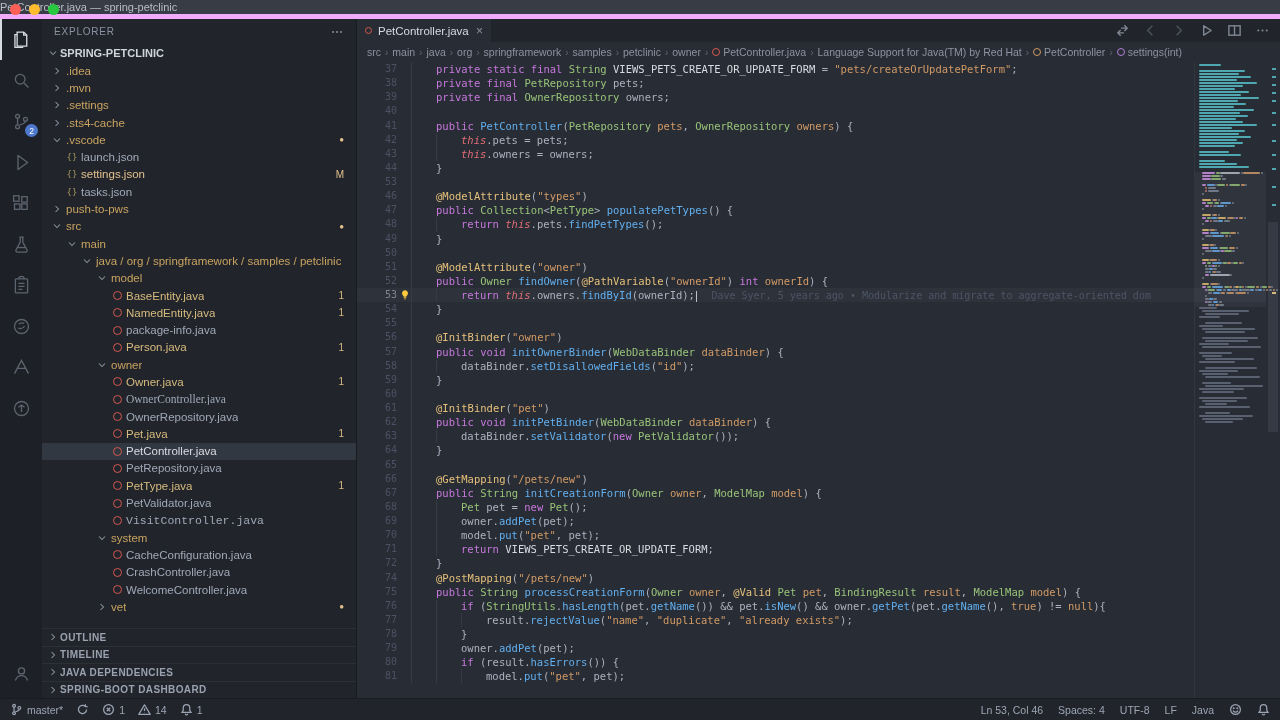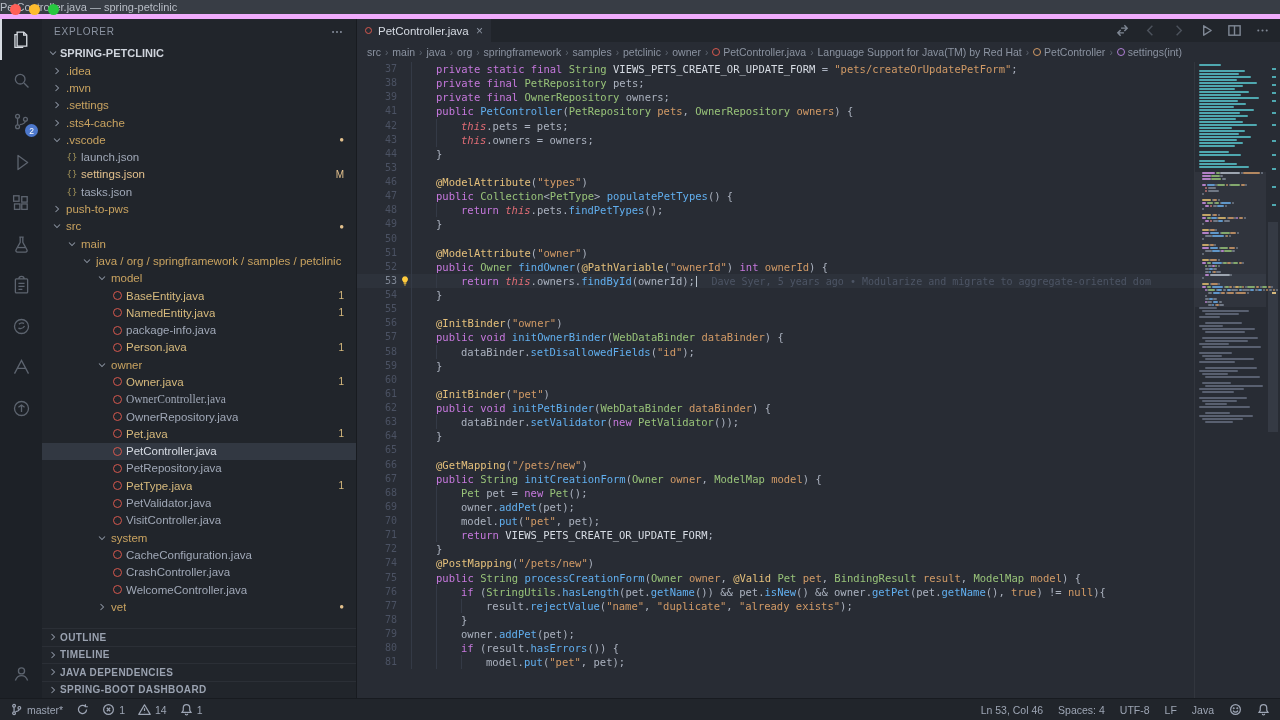--- a/index.html
+++ b/index.html
@@ -364,21 +364,21 @@
           </div>
           <div class="trow warn" style="padding-left: 68px;">
             <span class="fi java"></span>
             <span class="tlabel">PetType.java</span>
             <span class="tbadge warn">1</span>
           </div>
           <div class="trow" style="padding-left: 68px;">
             <span class="fi java"></span>
             <span class="tlabel">PetValidator.java</span>
           </div>
-          <div class="trow" style="padding-left: 68px;">
+          <div class="trow" style="padding-left: 68px; font-family: Liberation Mono, monospace;">
             <span class="fi java"></span>
             <span class="tlabel">VisitController.java</span>
           </div>
           <div class="trow folder" style="padding-left: 53px;">
             <span class="chev open">
               <svg viewBox="0 0 16 16" fill="none" stroke="currentColor" stroke-width="1.5">
                 <path d="M6 4l4 4-4 4" stroke-width="1.4"></path>
               </svg>
             </span>
             <span class="tlabel">system</span>
@@ -534,20 +534,21 @@
           <span class="bc-item">
             <span class="bc-ic method-icon"></span>
             <span>settings(int)</span>
           </span>
         </div>
       <div class="code-wrap">
         <div class="code">
             <div class="cl"><span class="ln">37</span><span class="gm"></span><span class="ct"><span class="guide" style="left: 0px;"></span><span class="txt" style="padding-left: 25px;"><span class="tk-k">private static final </span><span class="tk-t">String </span><span class="tk-c">VIEWS_PETS_CREATE_OR_UPDATE_FORM</span><span class="tk-p"> = </span><span class="tk-s">"pets/createOrUpdatePetForm"</span><span class="tk-p">;</span></span></span></div>
             <div class="cl"><span class="ln">38</span><span class="gm"></span><span class="ct"><span class="guide" style="left: 0px;"></span><span class="txt" style="padding-left: 25px;"><span class="tk-k">private final </span><span class="tk-t">PetRepository </span><span class="tk-p">pets;</span></span></span></div>
             <div class="cl"><span class="ln">39</span><span class="gm"></span><span class="ct"><span class="guide" style="left: 0px;"></span><span class="txt" style="padding-left: 25px;"><span class="tk-k">private final </span><span class="tk-t">OwnerRepository </span><span class="tk-p">owners;</span></span></span></div>
+            <div class="cl"><span class="ln">40</span><span class="gm"></span><span class="ct"><span class="guide" style="left: 0px;"></span><span class="txt" style="padding-left: 25px;"></span></span></div>
             <div class="cl"><span class="ln">41</span><span class="gm"></span><span class="ct"><span class="guide" style="left: 0px;"></span><span class="txt" style="padding-left: 25px;"><span class="tk-k">public </span><span class="tk-f">PetController</span><span class="tk-p">(</span><span class="tk-t">PetRepository </span><span class="tk-pr">pets</span><span class="tk-p">, </span><span class="tk-t">OwnerRepository </span><span class="tk-pr">owners</span><span class="tk-p">) {</span></span></span></div>
             <div class="cl"><span class="ln">42</span><span class="gm"></span><span class="ct"><span class="guide" style="left: 0px;"></span><span class="guide" style="left: 25px;"></span><span class="txt" style="padding-left: 50px;"><span class="tk-th">this</span><span class="tk-p">.pets = pets;</span></span></span></div>
             <div class="cl"><span class="ln">43</span><span class="gm"></span><span class="ct"><span class="guide" style="left: 0px;"></span><span class="guide" style="left: 25px;"></span><span class="txt" style="padding-left: 50px;"><span class="tk-th">this</span><span class="tk-p">.owners = owners;</span></span></span></div>
             <div class="cl"><span class="ln">44</span><span class="gm"></span><span class="ct"><span class="guide" style="left: 0px;"></span><span class="txt" style="padding-left: 25px;"><span class="tk-p">}</span></span></span></div>
             <div class="cl"><span class="ln">53</span><span class="gm"></span><span class="ct"><span class="guide" style="left: 0px;"></span><span class="txt" style="padding-left: 25px;"></span></span></div>
             <div class="cl"><span class="ln">46</span><span class="gm"></span><span class="ct"><span class="guide" style="left: 0px;"></span><span class="txt" style="padding-left: 25px;"><span class="tk-a">@ModelAttribute</span><span class="tk-p">(</span><span class="tk-s">"types"</span><span class="tk-p">)</span></span></span></div>
             <div class="cl"><span class="ln">47</span><span class="gm"></span><span class="ct"><span class="guide" style="left: 0px;"></span><span class="txt" style="padding-left: 25px;"><span class="tk-k">public </span><span class="tk-t">Collection</span><span class="tk-p">&lt;</span><span class="tk-t">PetType</span><span class="tk-p">&gt; </span><span class="tk-f">populatePetTypes</span><span class="tk-p">() {</span></span></span></div>
             <div class="cl"><span class="ln">48</span><span class="gm"></span><span class="ct"><span class="guide" style="left: 0px;"></span><span class="guide" style="left: 25px;"></span><span class="txt" style="padding-left: 50px;"><span class="tk-k">return </span><span class="tk-th">this</span><span class="tk-p">.pets.</span><span class="tk-f">findPetTypes</span><span class="tk-p">();</span></span></span></div>
             <div class="cl"><span class="ln">49</span><span class="gm"></span><span class="ct"><span class="guide" style="left: 0px;"></span><span class="txt" style="padding-left: 25px;"><span class="tk-p">}</span></span></span></div>
             <div class="cl"><span class="ln">50</span><span class="gm"></span><span class="ct"><span class="guide" style="left: 0px;"></span><span class="txt" style="padding-left: 25px;"></span></span></div>

